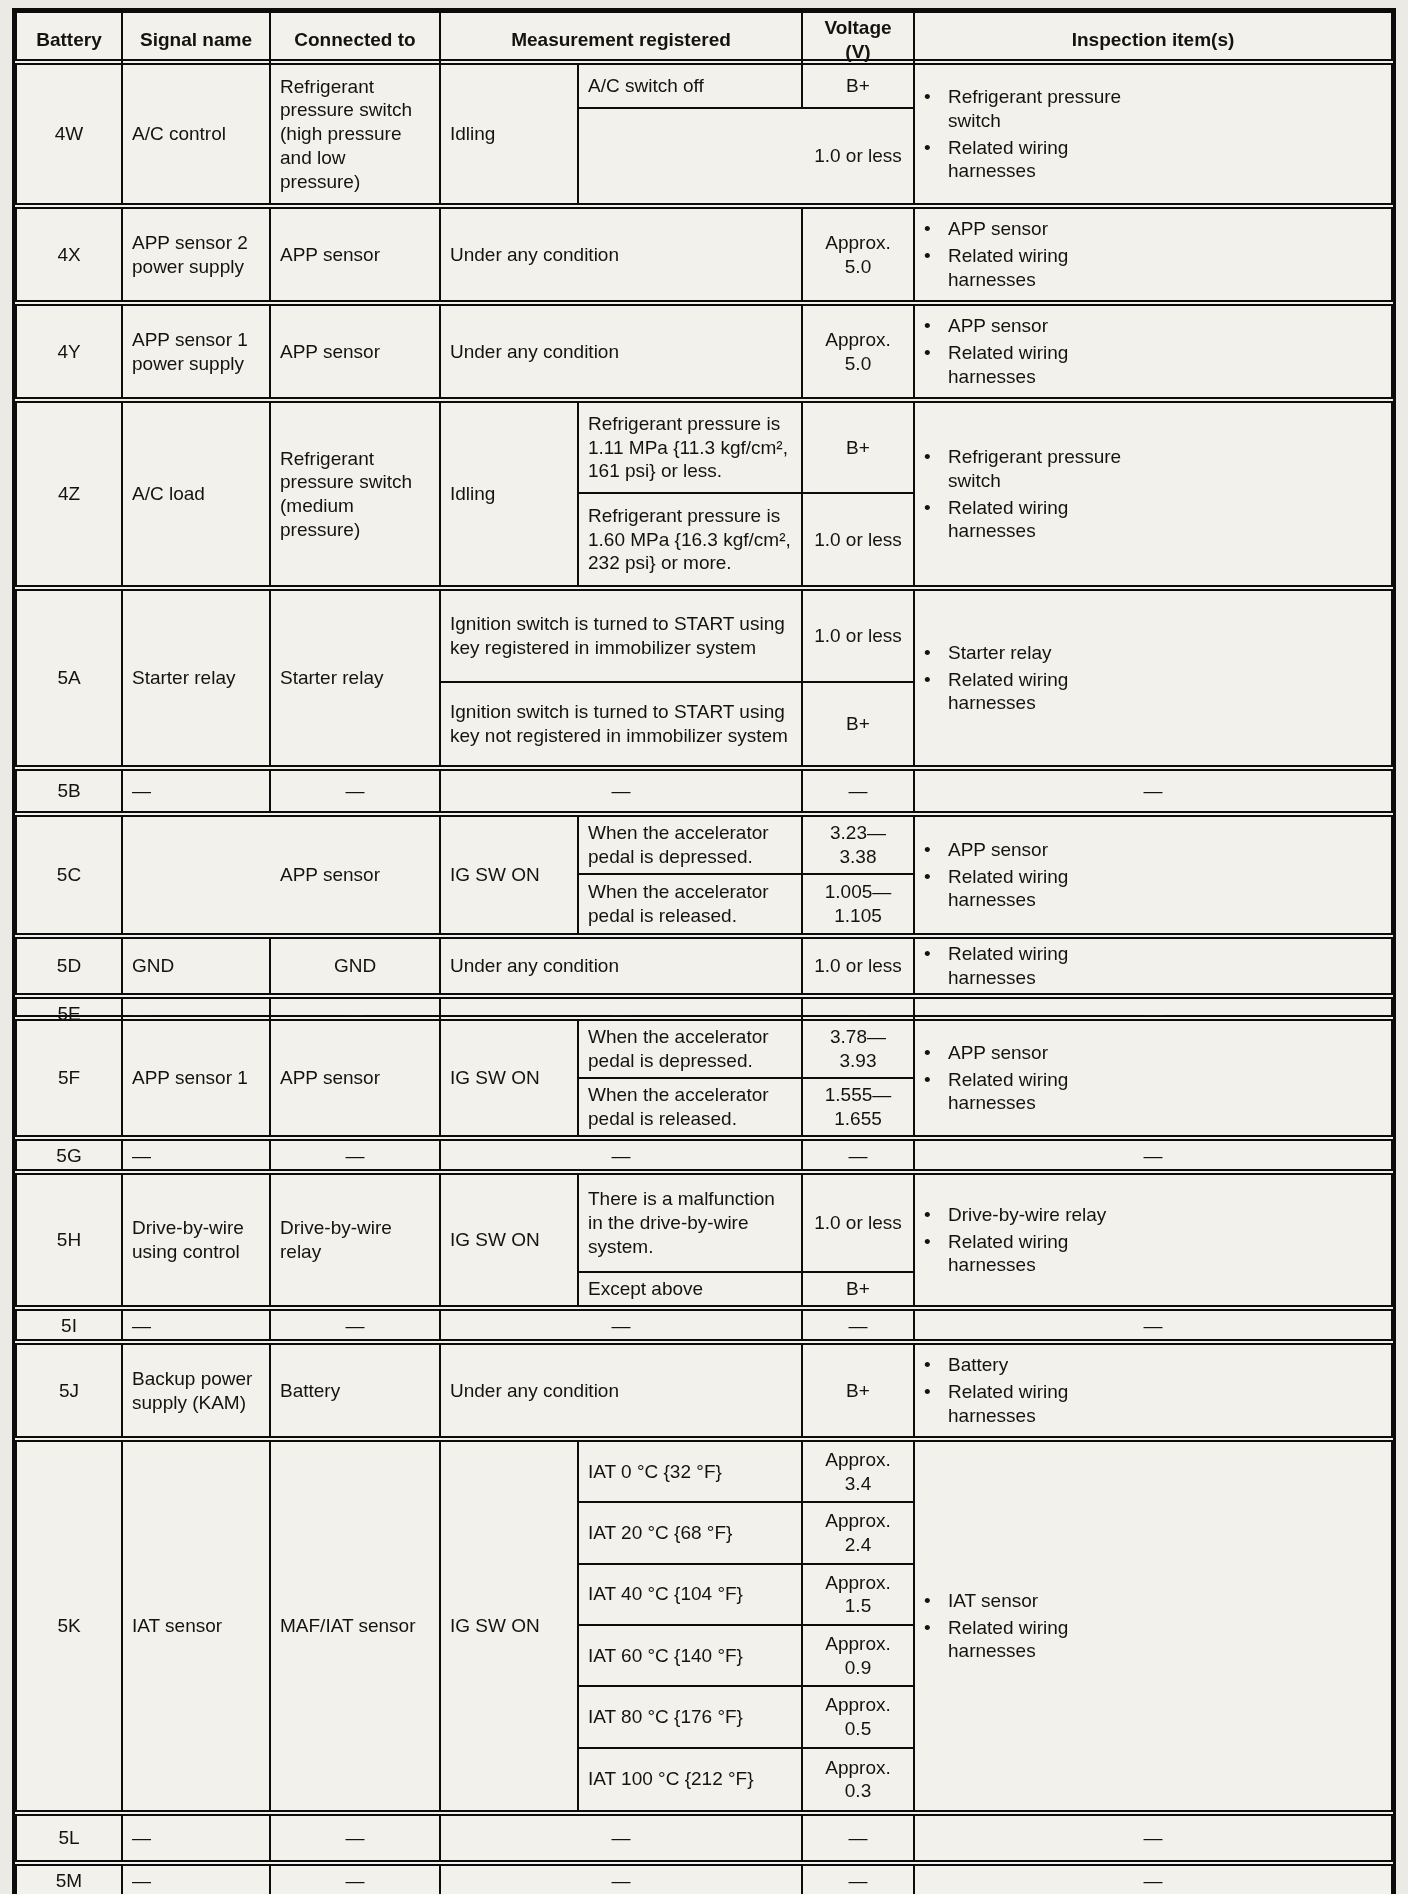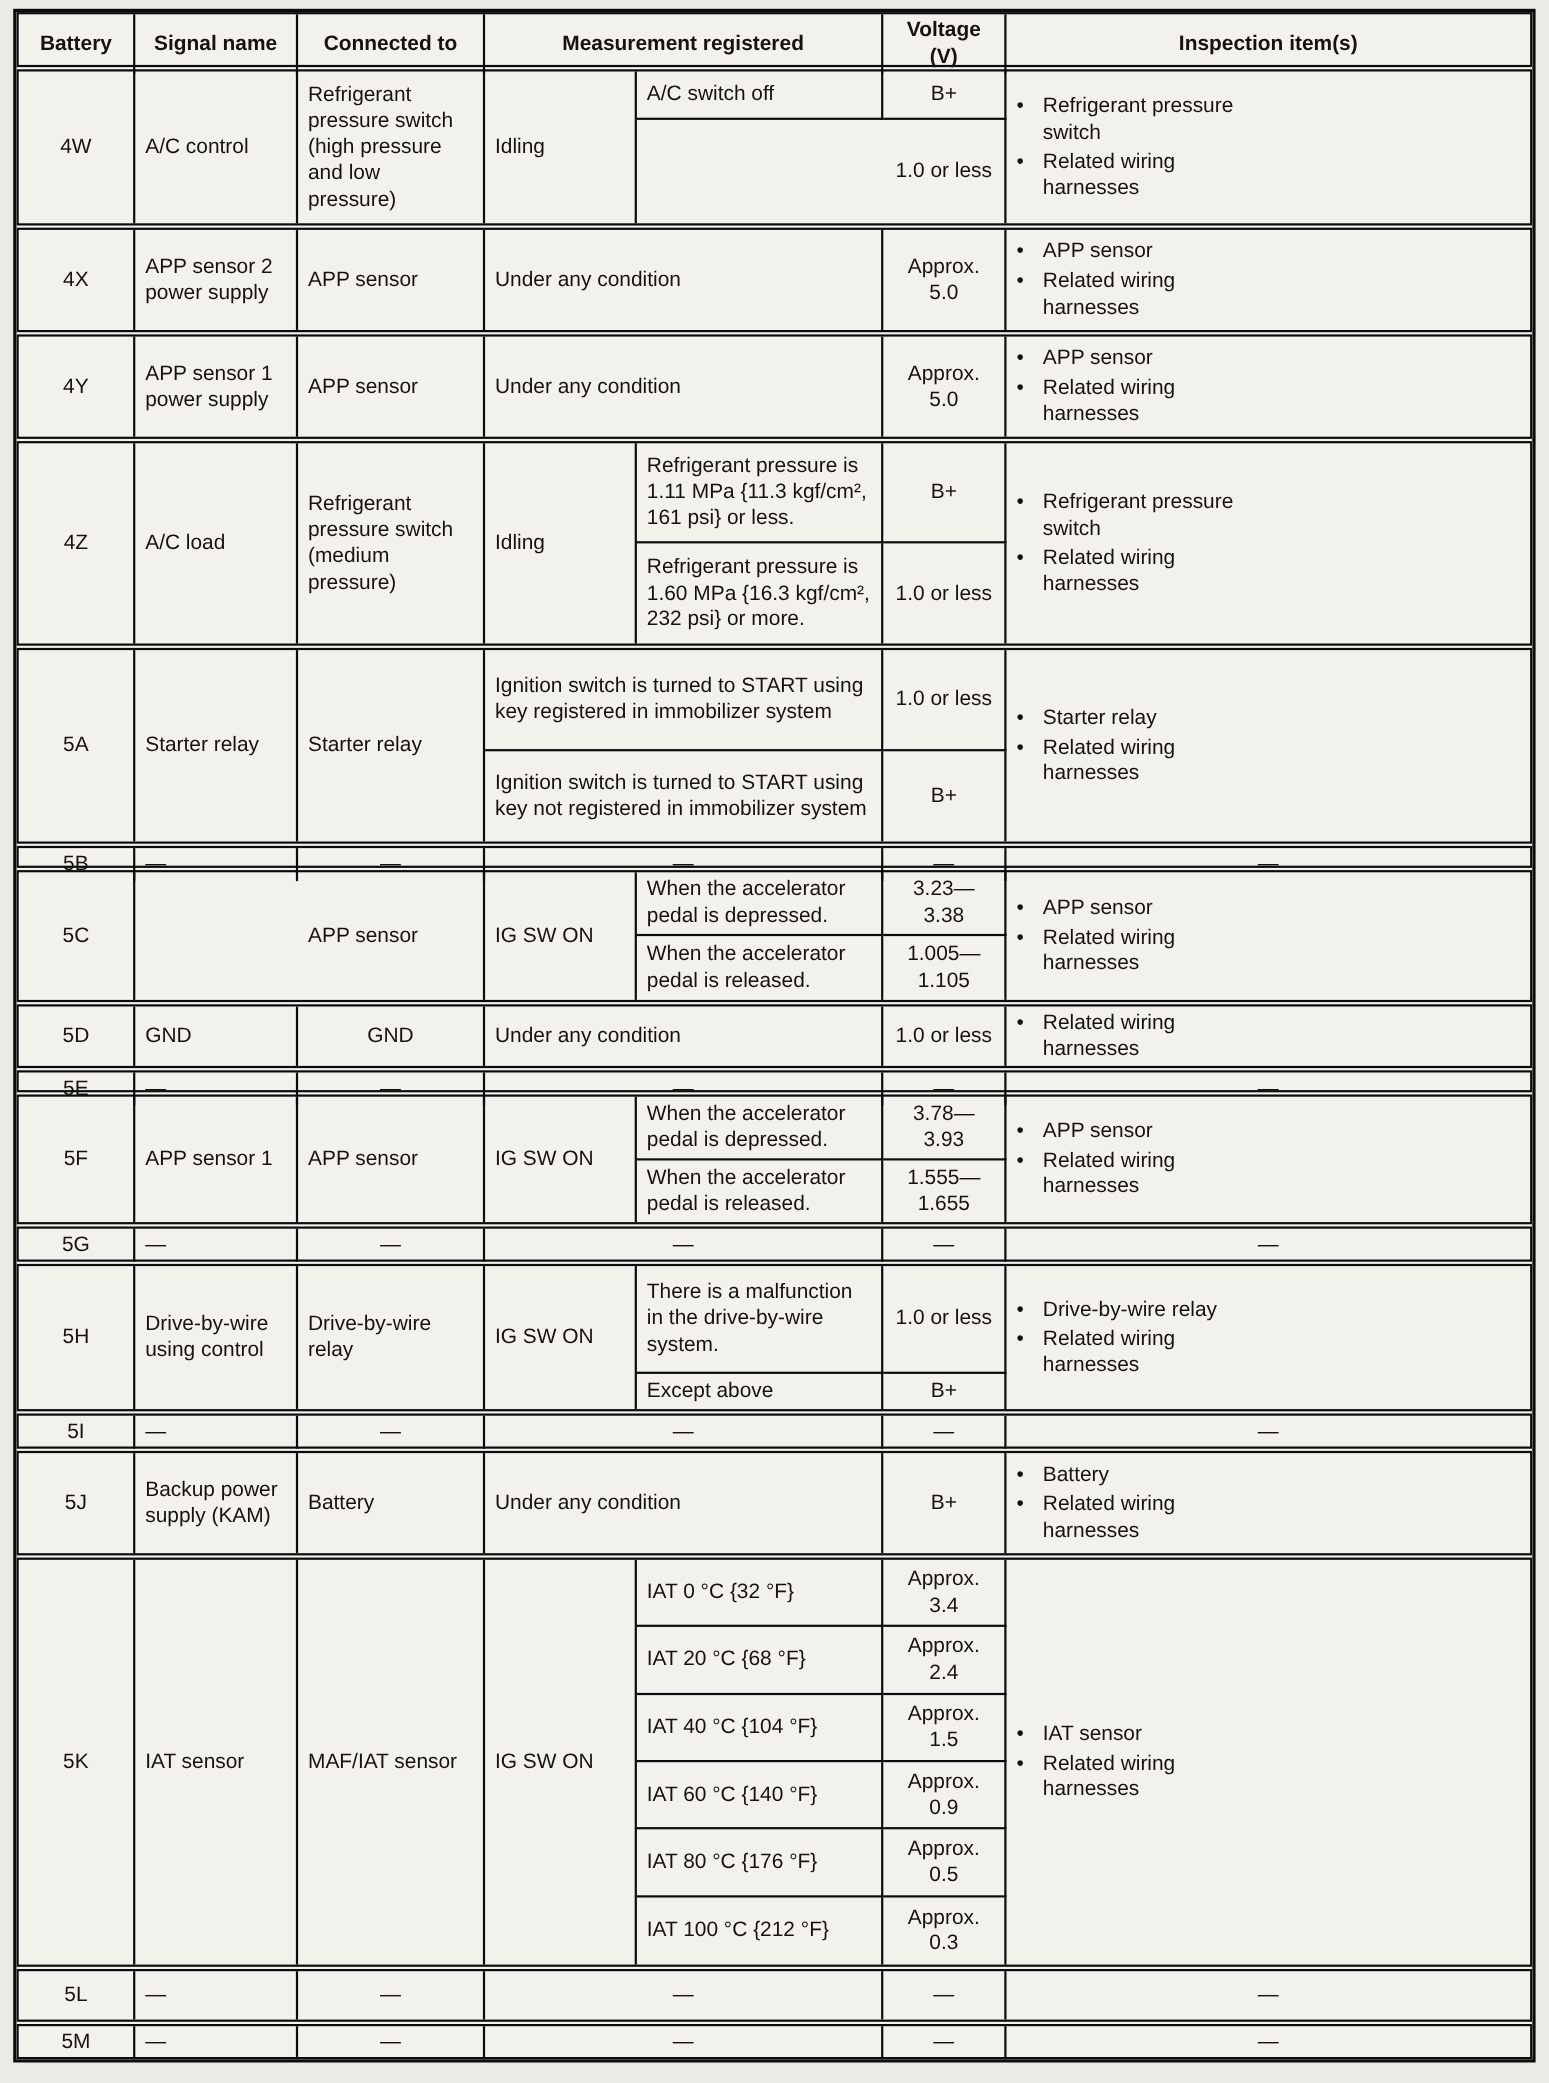--- a/index.html
+++ b/index.html
@@ -125,21 +125,21 @@
     <div class="c noB" style="grid-area:2/4/3/6">Ignition switch is turned to START using key not registered in immobilizer system</div>
     <div class="c center noB" style="grid-area:2/6/3/7">B+</div>
     <div class="c insp noR noB" style="grid-area:1/7/3/8">
       <ul>
         <li><span class="bl">•</span><span class="bt">Starter relay</span></li>
         <li><span class="bl">•</span><span class="bt">Related wiring harnesses</span></li>
       </ul>
     </div>
   </div>
 
-  <div class="grp" style="height:20px">
+  <div class="grp" style="height:44px">
     <div class="c center noB">5B</div>
     <div class="c noB">—</div>
     <div class="c center noB">—</div>
     <div class="c center noB" style="grid-column:4/6">—</div>
     <div class="c center noB">—</div>
     <div class="c center noR noB">—</div>
   </div>
 
   <div class="grp" style="height:120px;grid-template-rows:58px 1fr">
     <div class="c center noB" style="grid-area:1/1/3/2">5C</div>

